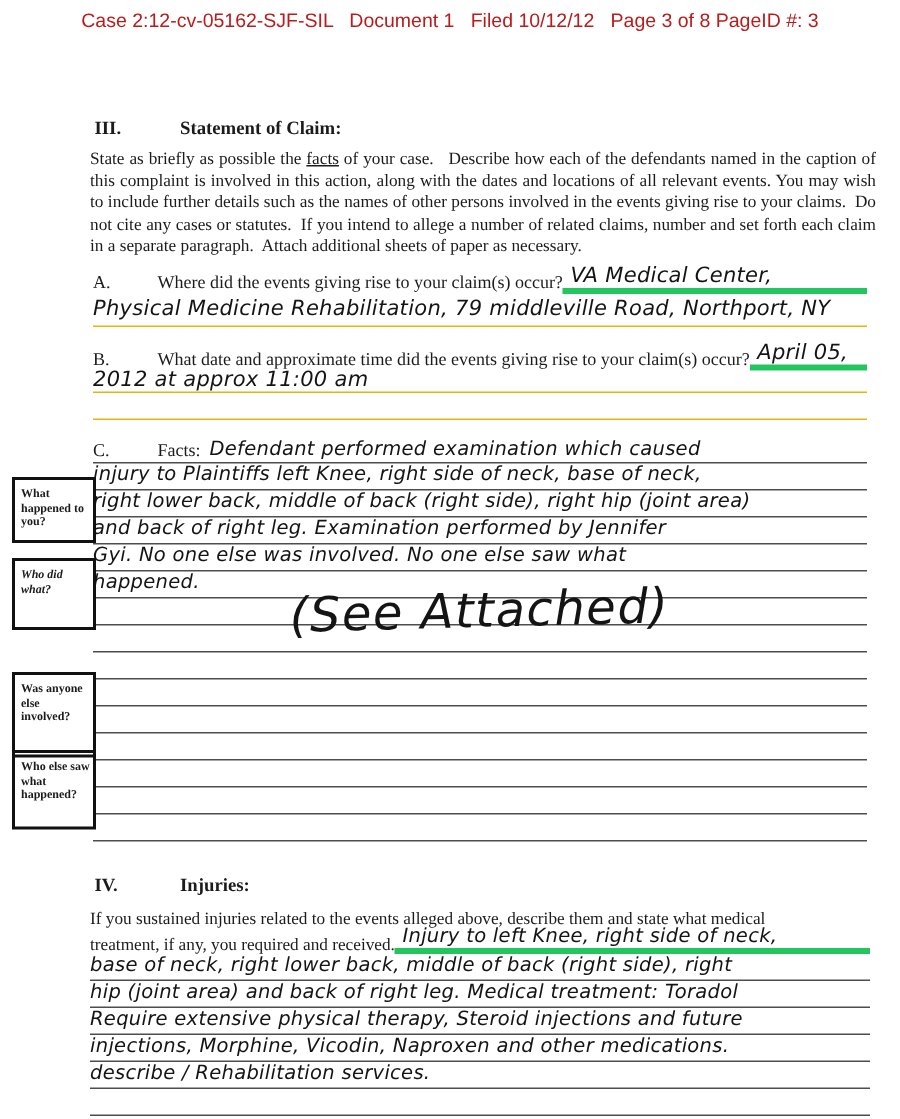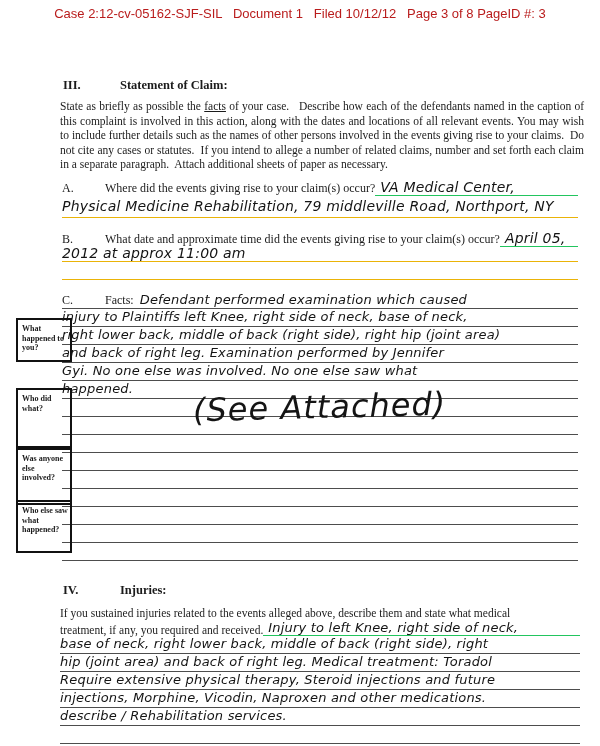--- a/index.html
+++ b/index.html
@@ -28,32 +28,32 @@
   .item{position:absolute;left:62px;width:516px;}
   .qrow{display:flex;align-items:flex-end;}
   .qlabel{display:inline-block;width:43px;font-size:12px;flex:0 0 auto;}
   .qtext{font-size:12px;white-space:nowrap;flex:0 0 auto;}
   
   .hw{
     font-family:"DejaVu Sans", sans-serif;font-style:italic;color:#141414;
     font-size:13px;letter-spacing:.2px;white-space:nowrap;overflow:visible;
   }
   .hw-big{font-size:14px;}
-  .fill{flex:1 1 auto;border-bottom:1px solid #22c55e;padding-left:5px;font-style:italic;}
+  .fill{flex:1 1 auto;border-bottom:4px solid #22c55e;padding-left:5px;font-style:italic;}
   .wline{border-bottom:1px solid #eab308;}
   .row17{height:17px;line-height:16px;border-bottom:1px solid #4d4d4d;}
   .see-attached{
     position:absolute;left:193px;top:388px;font-size:32px;letter-spacing:1px;
     transform:rotate(-1.5deg);z-index:2;
   }
   
   .mbox{
     position:absolute;left:8px;width:56px;border:2px solid #111;
     font-weight:bold;font-size:8px;line-height:9.5px;
-    padding:4px 2px 3px 4px;box-sizing:border-box;background:transparent;margin-left:8px;
+    padding:4px 2px 3px 4px;box-sizing:border-box;background:transparent;
   }
   
   .inline-ans-row{display:flex;align-items:flex-end;}
 </style>
 </head>
 <body>
 
 <div class="page">
 
   <div class="case-header">Case 2:12-cv-05162-SJF-SIL   Document 1   Filed 10/12/12   Page 3 of 8 PageID #: 3</div>
@@ -101,21 +101,21 @@
     <div class="row17"></div>
     <div class="row17"></div>
     <div class="row17"></div>
     <div class="row17"></div>
     <div class="row17"></div>
   </div>
 
   <div class="hw see-attached">(See Attached)</div>
 
   <div class="mbox" style="top:318px;height:44px;">What happened to you?</div>
-  <div class="mbox" style="top:388px;height:60px;">Who did what?</div>
+  <div class="mbox" style="top:372px;height:48px;font-style:italic;">Who did what?</div>
   <div class="mbox" style="top:448px;height:57px;">Was anyone else involved?</div>
   <div class="mbox" style="top:500px;height:53px;">Who else saw what happened?</div>
 
   <div class="sec-head" style="top:583px;">
     <span class="sec-num">IV.</span><span>Injuries:</span>
   </div>
 
   <div class="item" style="top:607px;left:60px;width:520px;">
     <div class="nowrap-line" style="font-size:11.5px;height:15px;">If you sustained injuries related to the events alleged above, describe them and state what medical</div>
     <div class="inline-ans-row" style="height:14px;">

